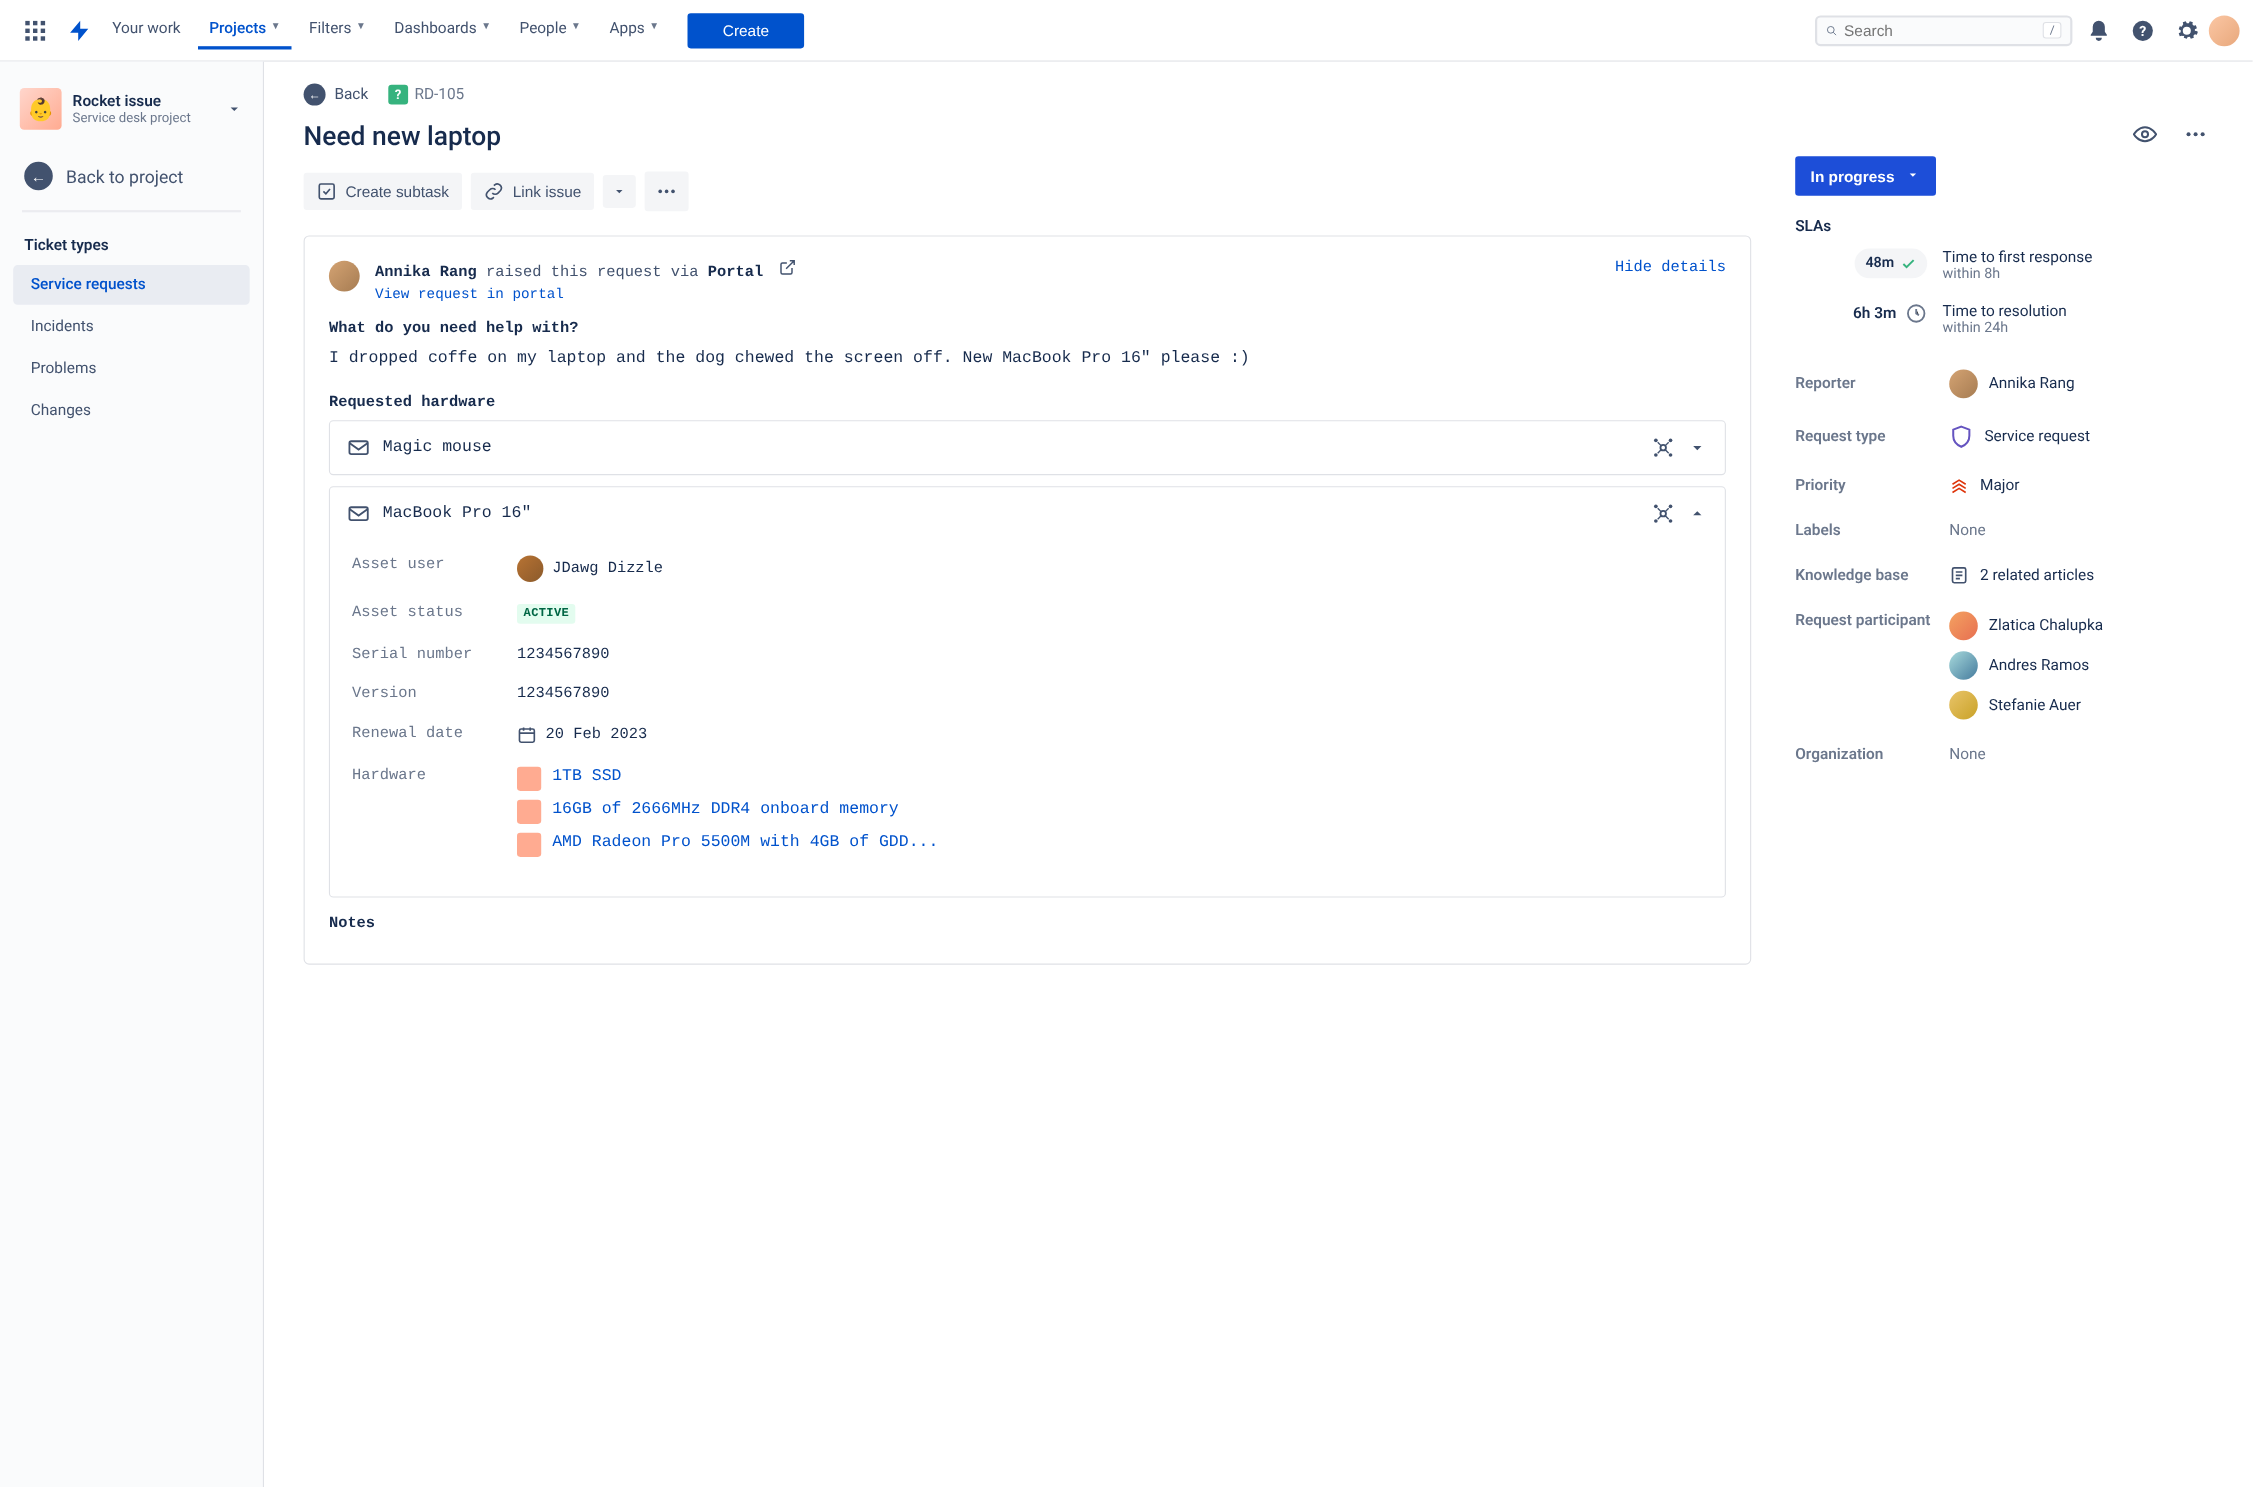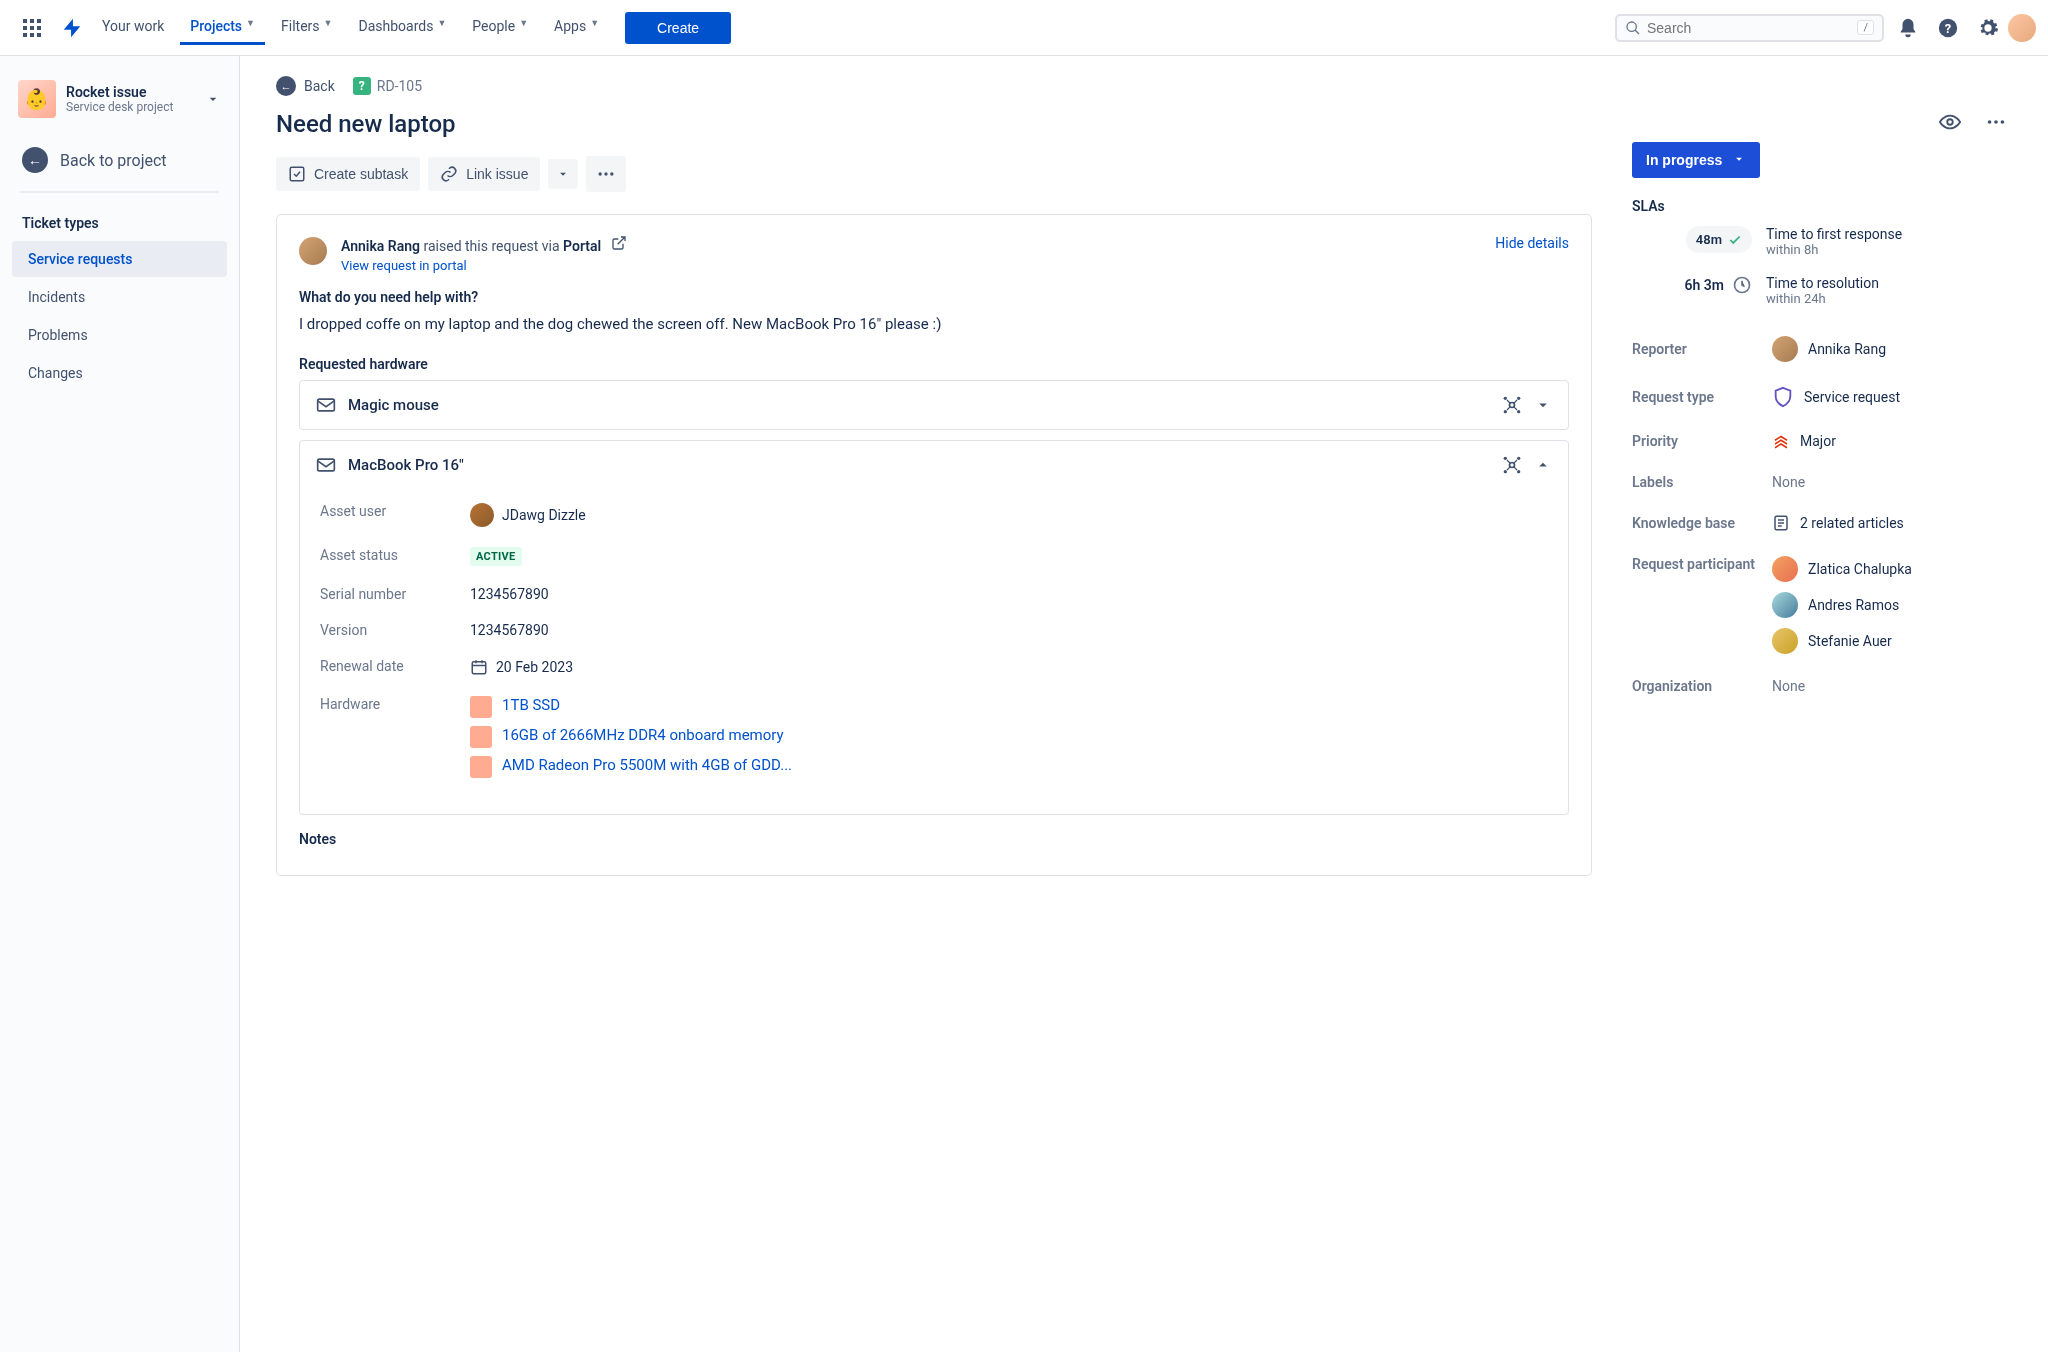--- a/index.html
+++ b/index.html
@@ -6,21 +6,21 @@
 body { font-family: -apple-system, BlinkMacSystemFont, 'Segoe UI', Roboto, sans-serif; color: #172B4D; background: #fff; }
 
 
 .topnav { display: flex; align-items: center; height: 56px; padding: 0 12px; border-bottom: 1px solid #dfe1e6; gap: 4px; }
 .topnav .nav-left { display: flex; align-items: center; gap: 6px; }
 .topnav .nav-item { padding: 8px 10px; font-size: 14px; color: #42526E; cursor: pointer; display: flex; align-items: flex-start; gap: 4px; border-bottom: 3px solid transparent; }
 .topnav .nav-item.active { color: #0052CC; border-bottom-color: #0052CC; font-weight: 500; }
 .topnav .nav-item .caret { font-size: 9px; color: #6B778C; }
 .topnav .create-btn { background: #0052CC; color: #fff; border: none; padding: 8px 32px; border-radius: 3px; font-weight: 500; font-size: 14px; margin-left: 10px; cursor: pointer; }
 .topnav .spacer { flex: 1; }
-.topnav .search-box { display: flex; align-items: center; border: 2px solid #dfe1e6; border-radius: 5px; padding: 4px 8px; width: 269px; background: #fafbfc; }
+.topnav .search-box { display: flex; align-items: center; border: 2px solid #dfe1e6; border-radius: 5px; padding: 4px 8px; width: 234px; background: #fafbfc; }
 .topnav .search-box input { border: none; outline: none; background: transparent; font-size: 14px; flex: 1; margin-left: 6px; color: #6B778C; }
 .topnav .search-box .slash-key { border: 1px solid #dfe1e6; border-radius: 3px; padding: 0 5px; font-size: 11px; color: #6B778C; background: #fff; }
 .topnav .icon-btn { width: 32px; height: 32px; display: flex; align-items: center; justify-content: center; color: #42526E; cursor: pointer; border-radius: 50%; margin-left: 4px; }
 .topnav .avatar-sm { width: 28px; height: 28px; border-radius: 50%; background: linear-gradient(135deg,#fbc7a4,#e8a87c); }
 
 
 .layout { display: flex; height: calc(100vh - 56px); }
 .sidebar { width: 240px; padding: 20px 8px; border-right: 1px solid #dfe1e6; background: #fafbfc; }
 .sidebar .project-header { display: flex; align-items: center; gap: 10px; padding: 4px 10px 16px; }
 .sidebar .project-avatar { width: 38px; height: 38px; border-radius: 4px; background: linear-gradient(135deg,#ffd6cc,#ffab91); display:flex; align-items:center; justify-content:center; font-size:20px; }
@@ -48,21 +48,21 @@
 .content-top-icons { display:flex; justify-content:flex-end; gap:14px; margin-bottom: 4px; }
 .content-top-icons .icon-btn2 { width:32px;height:32px;display:flex;align-items:center;justify-content:center;color:#42526E;cursor:pointer; }
 
 h1.issue-title { font-size: 24px; font-weight: 500; color: #172B4D; margin: 4px 0 18px; }
 
 .action-bar { display: flex; gap: 8px; align-items: center; margin-bottom: 22px; }
 .action-btn { background: #f4f5f7; border: none; padding: 8px 12px; border-radius: 3px; display: flex; align-items: center; gap: 8px; font-size: 14px; color: #42526E; cursor: pointer; font-weight: 500; }
 .action-btn.icon-only { padding: 8px 10px; }
 .action-bar .split-right { background:#f4f5f7; border:none; padding:8px 8px; border-radius:3px; cursor:pointer; color:#42526E; }
 
-.request-panel { border: 1px solid #dfe1e6; border-radius: 5px; padding: 20px 22px; }
+.request-panel { border: 1px solid #dfe1e6; border-radius: 5px; padding: 20px 22px; font-family: Liberation Mono, monospace; }
 .requester-row { display: flex; align-items: flex-start; gap: 14px; margin-bottom: 16px; }
 .requester-row .ravatar { width: 28px; height: 28px; border-radius: 50%; background: linear-gradient(135deg,#d4a373,#a67c52); flex-shrink:0; margin-top:2px; }
 .requester-row .rtext { flex: 1; font-size: 14px; color: #42526E; }
 .requester-row .rtext strong { color: #172B4D; font-weight: 600; }
 .requester-row .portal-link { color: #0052CC; font-size: 13px; cursor: pointer; display:block; margin-top: 4px; }
 .requester-row .hide-details { color: #0052CC; font-size: 14px; cursor: pointer; white-space: nowrap; }
 .requester-row .ext-icon { color: #42526E; margin-left: 6px; cursor:pointer; }
 
 .field-label { font-weight: 600; font-size: 14px; color: #172B4D; margin: 6px 0 8px; }
 .field-body { font-size: 15px; color: #172B4D; line-height: 1.5; margin-bottom: 20px; }

